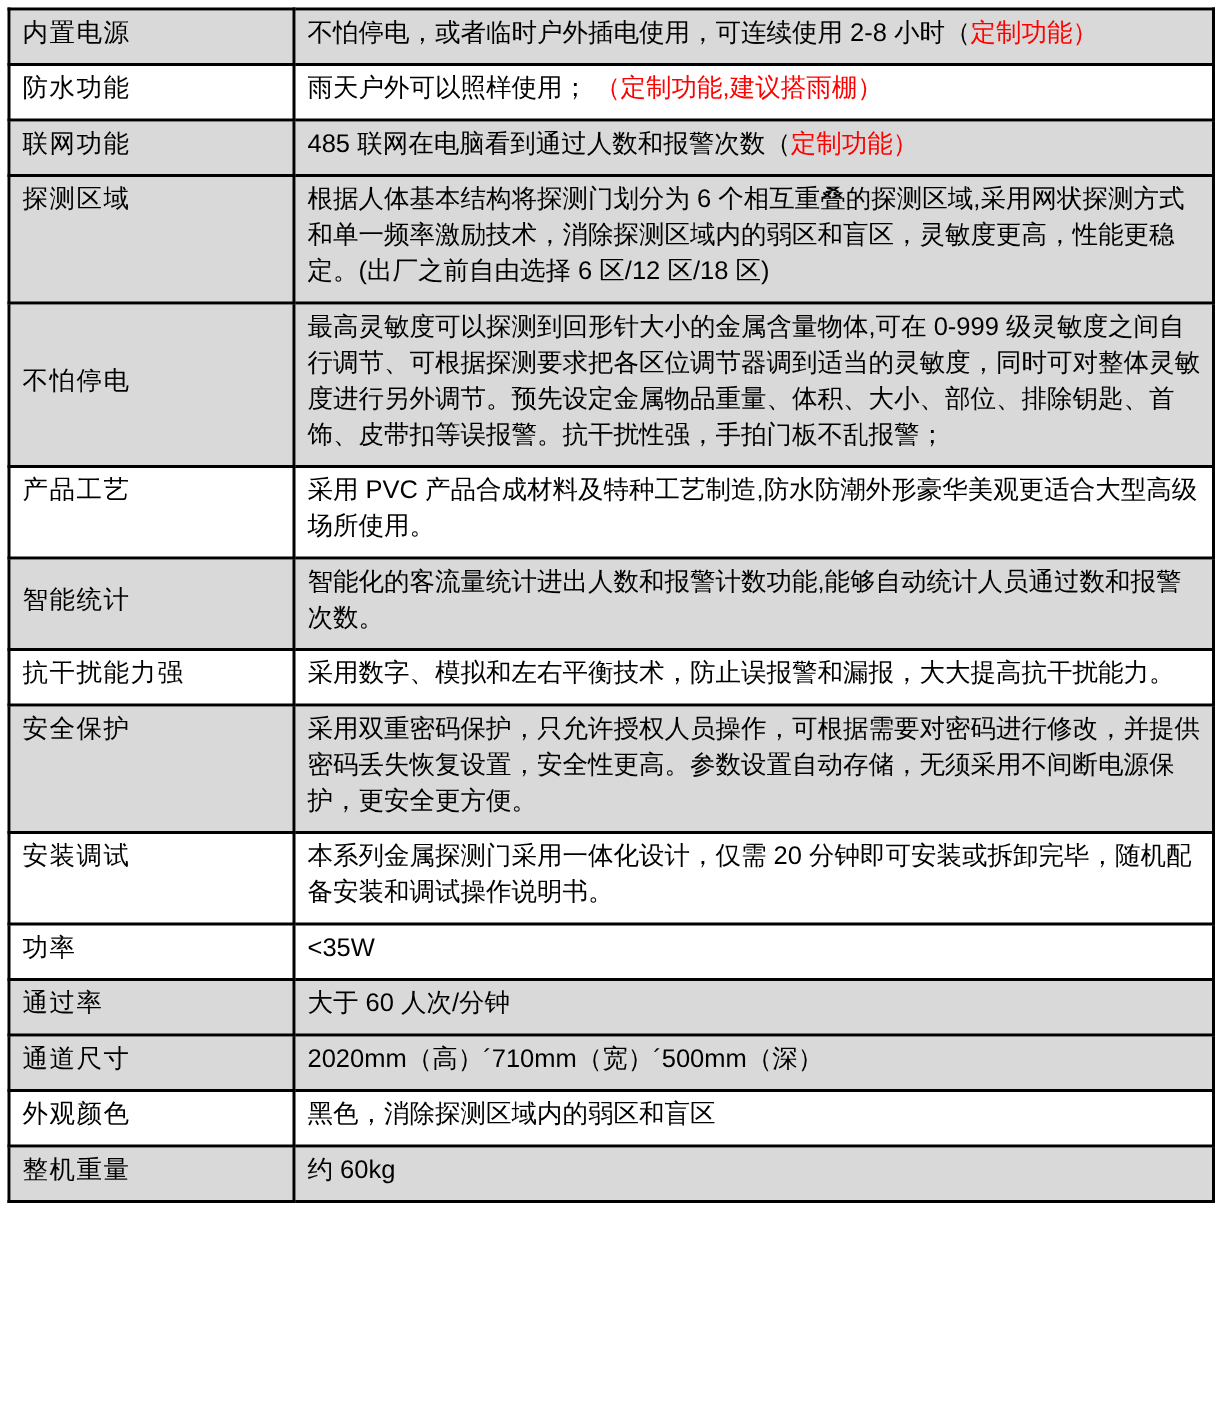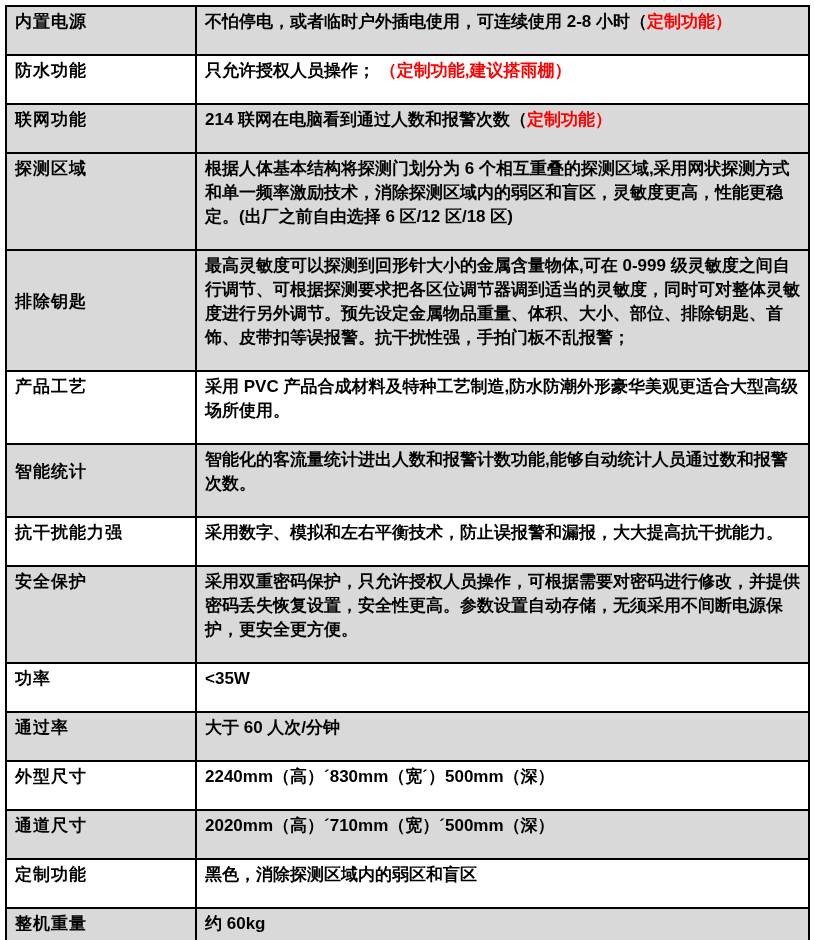--- a/index.html
+++ b/index.html
@@ -17,24 +17,24 @@
   }
   table.spec-table {
     width: 805px;
     border-collapse: collapse;
     table-layout: fixed;
     border: 2px solid var(--border-color, #000);
   }
   table.spec-table td {
     border: 2px solid var(--border-color, #000);
     font-size: 17px;
-    font-weight: 700;
+    font-weight: 400;
     color: #000000;
     line-height: 24px;
-    padding: 3px 8px 20px 8px;
+    padding: 3px 8px 8px 8px;
     overflow: hidden;
   }
   td.label-cell {
     width: 172px;
     vertical-align: top;
     letter-spacing: 1px;
   }
   
   tr:nth-child(5) td.label-cell,
   tr:nth-child(7) td.label-cell {
@@ -57,68 +57,68 @@
 
 <div class="page">
   <table class="spec-table">
     <tbody>
         <tr class="shaded">
           <td class="label-cell">内置电源</td>
           <td class="desc-cell"><span class="seg-default">不怕停电，或者临时户外插电使用，可连续使用 2-8 小时（</span><span class="seg-red">定制功能）</span></td>
         </tr>
         <tr>
           <td class="label-cell">防水功能</td>
-          <td class="desc-cell"><span class="seg-default">只允许授权人员操作； </span><span class="seg-red">（定制功能,建议搭雨棚）</span></td>
+          <td class="desc-cell"><span class="seg-default">雨天户外可以照样使用； </span><span class="seg-red">（定制功能,建议搭雨棚）</span></td>
         </tr>
         <tr class="shaded">
           <td class="label-cell">联网功能</td>
-          <td class="desc-cell"><span class="seg-default">214 联网在电脑看到通过人数和报警次数（</span><span class="seg-red">定制功能）</span></td>
+          <td class="desc-cell"><span class="seg-default">485 联网在电脑看到通过人数和报警次数（</span><span class="seg-red">定制功能）</span></td>
         </tr>
         <tr class="shaded">
           <td class="label-cell">探测区域</td>
           <td class="desc-cell"><span class="seg-default">根据人体基本结构将探测门划分为 6 个相互重叠的探测区域,采用网状探测方式和单一频率激励技术，消除探测区域内的弱区和盲区，灵敏度更高，性能更稳定。(出厂之前自由选择 6 区/12 区/18 区)</span></td>
         </tr>
         <tr class="shaded">
-          <td class="label-cell">排除钥匙</td>
+          <td class="label-cell">不怕停电</td>
           <td class="desc-cell"><span class="seg-default">最高灵敏度可以探测到回形针大小的金属含量物体,可在 0-999 级灵敏度之间自行调节、可根据探测要求把各区位调节器调到适当的灵敏度，同时可对整体灵敏度进行另外调节。预先设定金属物品重量、体积、大小、部位、排除钥匙、首饰、皮带扣等误报警。抗干扰性强，手拍门板不乱报警；</span></td>
         </tr>
         <tr>
           <td class="label-cell">产品工艺</td>
           <td class="desc-cell"><span class="seg-default">采用 PVC 产品合成材料及特种工艺制造,防水防潮外形豪华美观更适合大型高级场所使用。</span></td>
         </tr>
         <tr class="shaded">
           <td class="label-cell">智能统计</td>
           <td class="desc-cell"><span class="seg-default">智能化的客流量统计进出人数和报警计数功能,能够自动统计人员通过数和报警次数。</span></td>
         </tr>
         <tr>
           <td class="label-cell">抗干扰能力强</td>
           <td class="desc-cell"><span class="seg-default">采用数字、模拟和左右平衡技术，防止误报警和漏报，大大提高抗干扰能力。</span></td>
         </tr>
         <tr class="shaded">
           <td class="label-cell">安全保护</td>
           <td class="desc-cell"><span class="seg-default">采用双重密码保护，只允许授权人员操作，可根据需要对密码进行修改，并提供密码丢失恢复设置，安全性更高。参数设置自动存储，无须采用不间断电源保护，更安全更方便。</span></td>
         </tr>
         <tr>
+          <td class="label-cell">安装调试</td>
+          <td class="desc-cell"><span class="seg-default">本系列金属探测门采用一体化设计，仅需 20 分钟即可安装或拆卸完毕，随机配备安装和调试操作说明书。</span></td>
+        </tr>
+        <tr>
           <td class="label-cell">功率</td>
           <td class="desc-cell"><span class="seg-default">&lt;35W</span></td>
         </tr>
         <tr class="shaded">
           <td class="label-cell">通过率</td>
           <td class="desc-cell"><span class="seg-default">大于 60 人次/分钟</span></td>
         </tr>
-        <tr>
-          <td class="label-cell">外型尺寸</td>
-          <td class="desc-cell"><span class="seg-default">2240mm（高）´830mm（宽´）500mm（深）</span></td>
-        </tr>
         <tr class="shaded">
           <td class="label-cell">通道尺寸</td>
           <td class="desc-cell"><span class="seg-default">2020mm（高）´710mm（宽）´500mm（深）</span></td>
         </tr>
         <tr>
-          <td class="label-cell">定制功能</td>
+          <td class="label-cell">外观颜色</td>
           <td class="desc-cell"><span class="seg-default">黑色，消除探测区域内的弱区和盲区</span></td>
         </tr>
         <tr class="shaded">
           <td class="label-cell">整机重量</td>
           <td class="desc-cell"><span class="seg-default">约 60kg</span></td>
         </tr>
       </tbody>
   </table>
 </div>
 

